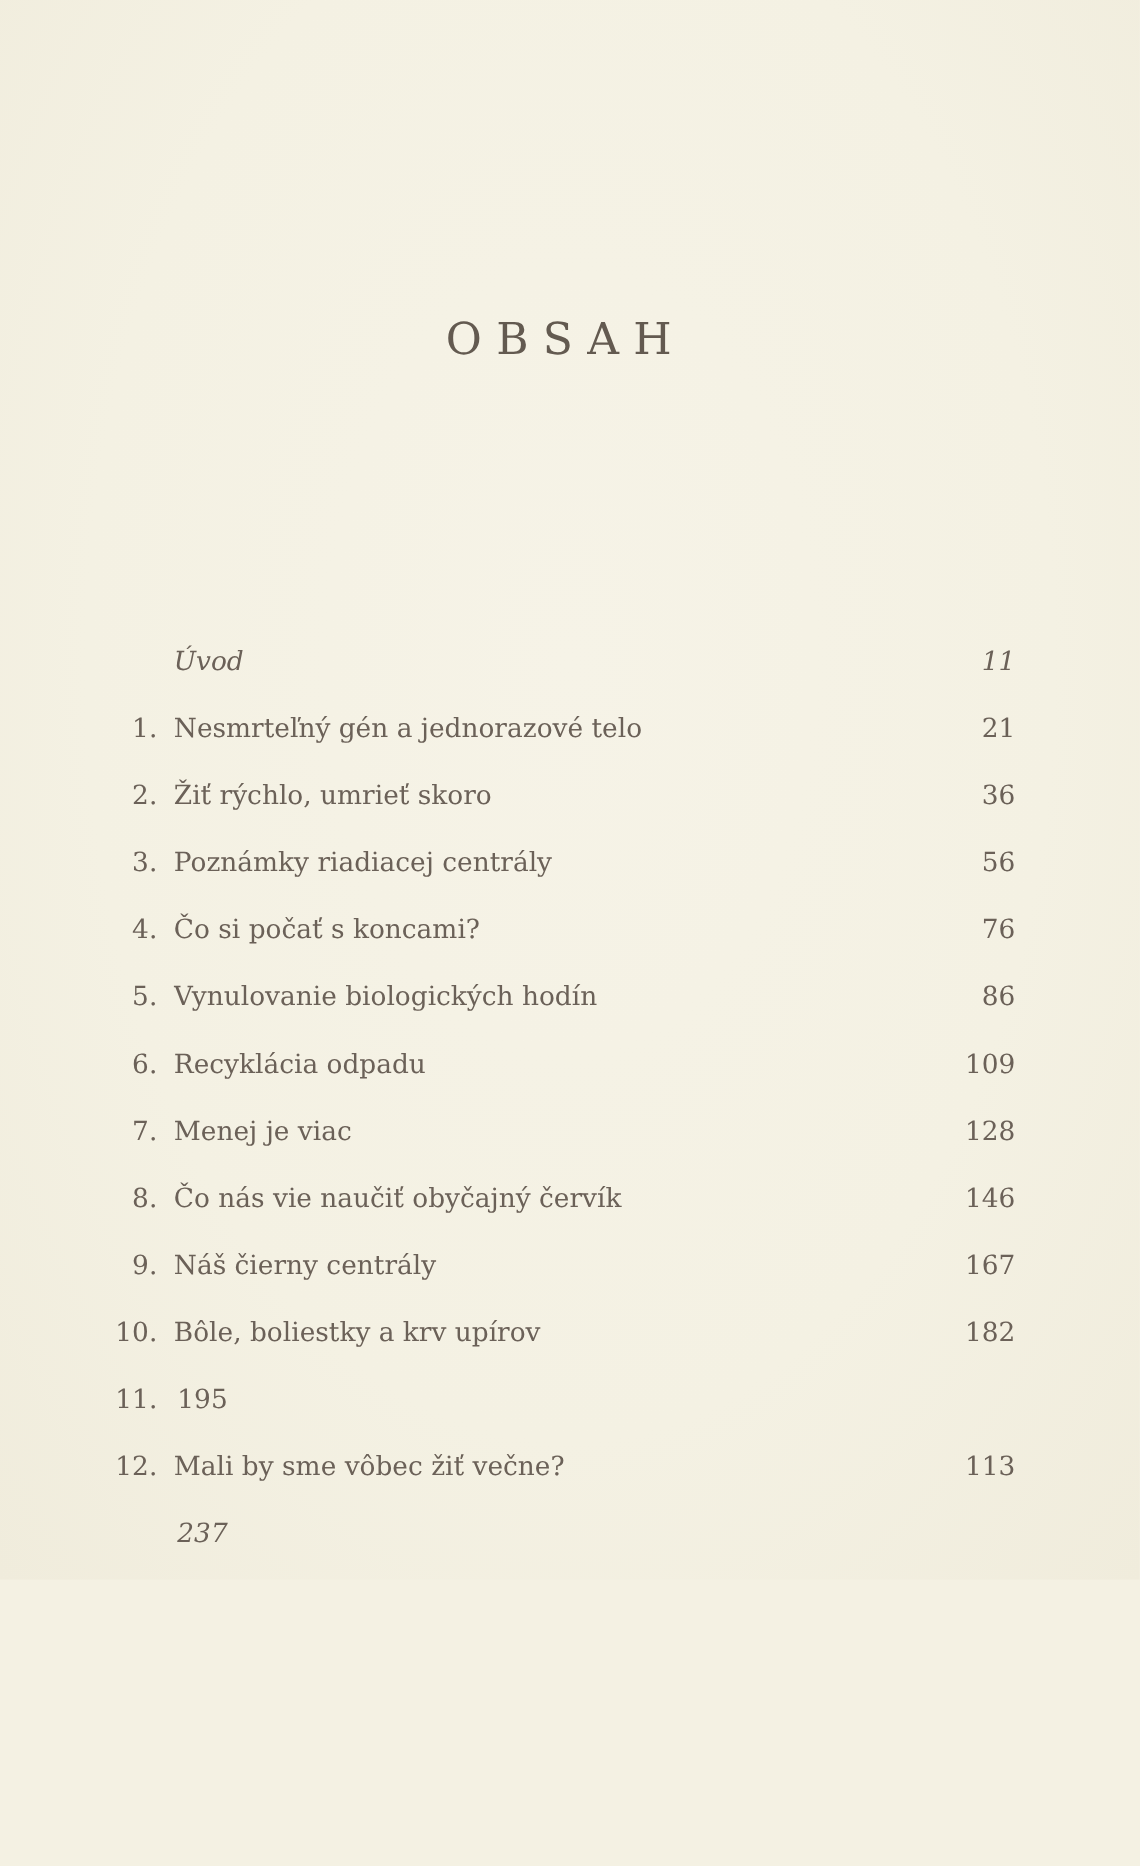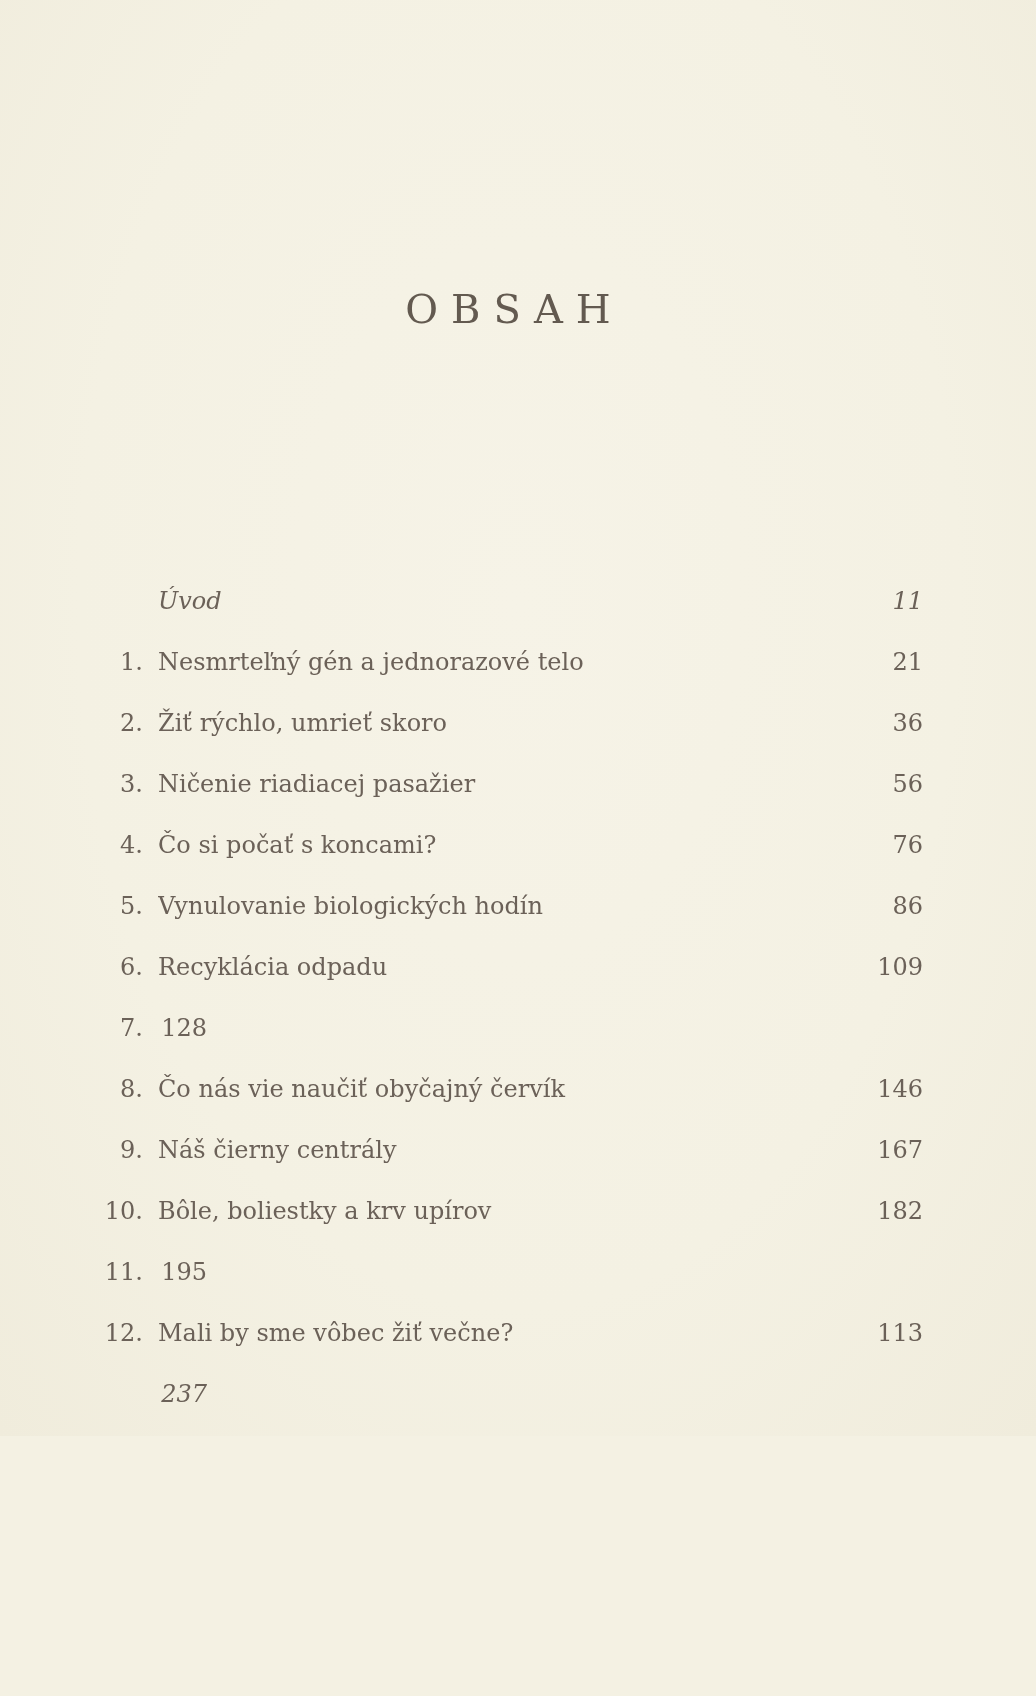--- a/index.html
+++ b/index.html
@@ -87,21 +87,21 @@
     </li>
 
     <li class="row">
       <span class="num">2.</span>
       <span class="label">Žiť rýchlo, umrieť skoro</span>
       <span class="pg">36</span>
     </li>
 
     <li class="row">
       <span class="num">3.</span>
-      <span class="label">Ničenie riadiacej pasažier</span>
+      <span class="label">Poznámky riadiacej centrály</span>
       <span class="pg">56</span>
     </li>
 
     <li class="row">
       <span class="num">4.</span>
       <span class="label">Čo si počať s koncami?</span>
       <span class="pg">76</span>
     </li>
 
     <li class="row">
@@ -111,20 +111,21 @@
     </li>
 
     <li class="row">
       <span class="num">6.</span>
       <span class="label">Recyklácia odpadu</span>
       <span class="pg">109</span>
     </li>
 
     <li class="row">
       <span class="num">7.</span>
+      <span class="label">Menej je viac</span>
       <span class="pg">128</span>
     </li>
 
     <li class="row">
       <span class="num">8.</span>
       <span class="label">Čo nás vie naučiť obyčajný červík</span>
       <span class="pg">146</span>
     </li>
 
     <li class="row">

